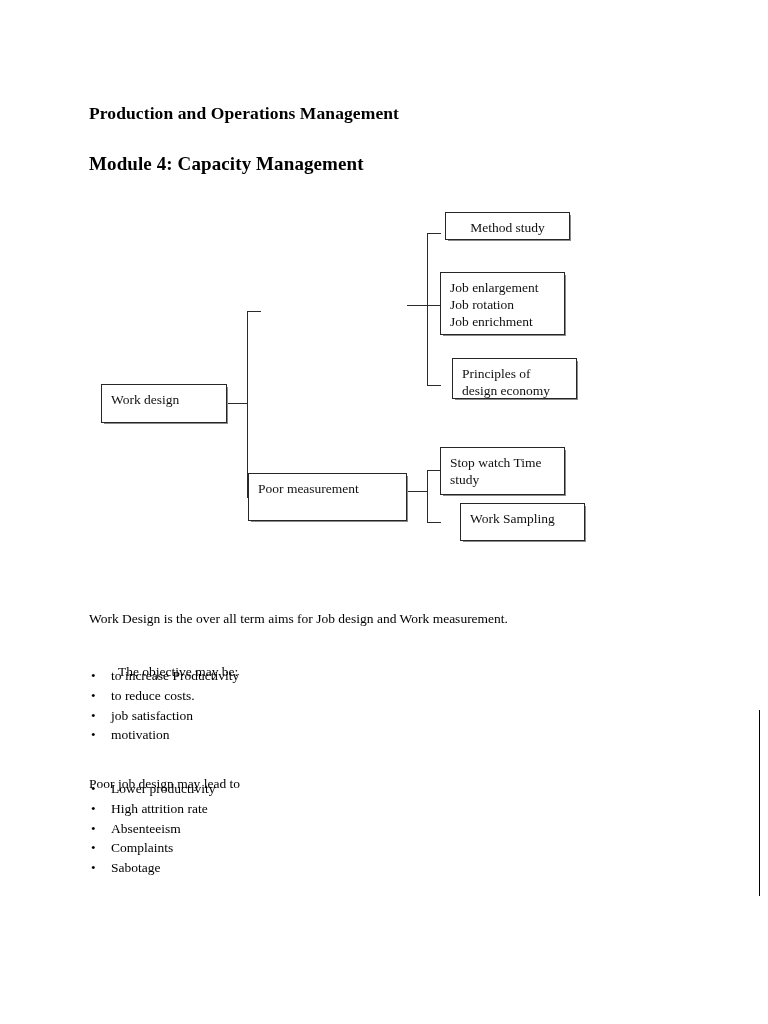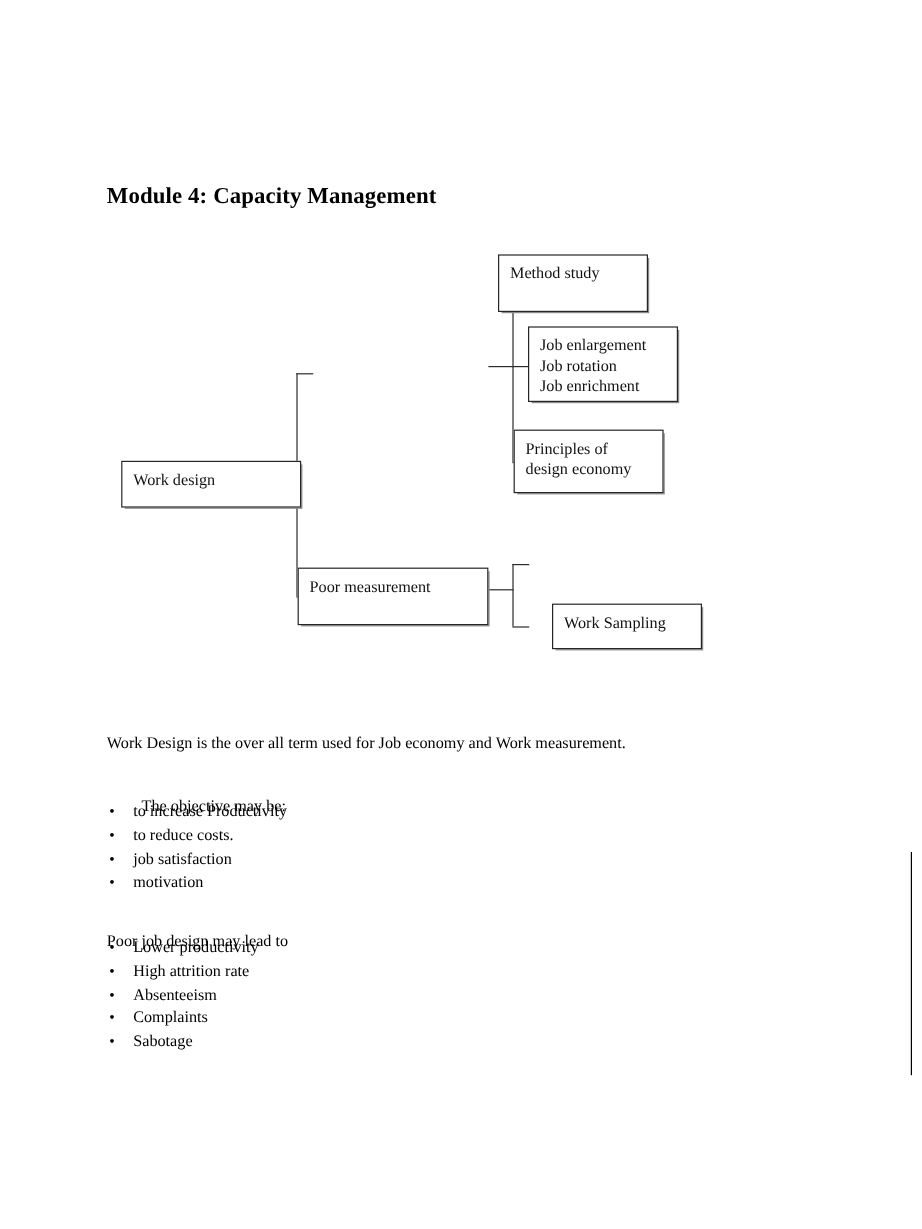--- a/index.html
+++ b/index.html
@@ -109,72 +109,77 @@
     width: 1px;
     height: 186px;
     background: #000000;
   }
 </style>
 </head>
 <body>
 
 <div class="page">
 
+  <h1 class="doc-title">Production and Operations Management</h1>
   <h2 class="doc-subtitle">Module 4: Capacity Management</h2>
 
   <div class="diagram">
 
     <div class="conn h" style="left:227px; top:403px; width:21px;"></div>
     <div class="conn v" style="left:247px; top:311px; height:186px;"></div>
     <div class="conn h" style="left:247px; top:311px; width:14px;"></div>
     <div class="conn h" style="left:247px; top:497px; width:14px;"></div>
 
     <div class="conn h" style="left:407px; top:305px; width:21px;"></div>
     <div class="conn v" style="left:427px; top:233px; height:152px;"></div>
     <div class="conn h" style="left:427px; top:233px; width:14px;"></div>
     <div class="conn h" style="left:427px; top:305px; width:14px;"></div>
     <div class="conn h" style="left:427px; top:385px; width:14px;"></div>
 
     <div class="conn h" style="left:407px; top:491px; width:21px;"></div>
     <div class="conn v" style="left:427px; top:470px; height:52px;"></div>
     <div class="conn h" style="left:427px; top:470px; width:14px;"></div>
     <div class="conn h" style="left:427px; top:522px; width:14px;"></div>
 
-    <div class="node" style="left:101px; top:384px; width:150px; height:39px;">
+    <div class="node" style="left:101px; top:384px; width:126px; height:39px;">
       <span class="line">Work design</span>
     </div>
 
 
     <div class="node" style="left:248px; top:473px; width:159px; height:48px;">
       <span class="line">Poor measurement</span>
     </div>
 
-    <div class="node" style="left:415px; top:212px; width:125px; height:48px;">
+    <div class="node" style="left:445px; top:212px; width:125px; height:28px;text-align:center;">
       <span class="line">Method study</span>
     </div>
 
     <div class="node" style="left:440px; top:272px; width:125px; height:63px;">
       <span class="line">Job enlargement</span>
       <span class="line">Job rotation</span>
       <span class="line">Job enrichment</span>
     </div>
 
-    <div class="node" style="left:428px; top:358px; width:125px; height:53px;">
+    <div class="node" style="left:452px; top:358px; width:125px; height:41px;">
       <span class="line">Principles of</span>
       <span class="line">design economy</span>
     </div>
 
+    <div class="node" style="left:440px; top:447px; width:125px; height:48px;">
+      <span class="line">Stop watch Time</span>
+      <span class="line">study</span>
+    </div>
 
     <div class="node" style="left:440px; top:503px; width:125px; height:38px;margin-left:20px;">
       <span class="line">Work Sampling</span>
     </div>
 
   </div>
 
-  <p class="para" style="left:89px; top:595px;">Work Design is the over all term used for Job economy and Work measurement.</p>
+  <p class="para" style="left:89px; top:595px;">Work Design is the over all term aims for Job design and Work measurement.</p>
 
   <p class="para" style="left:89px; top:648px;margin-left:29px;">The objective may be:</p>
 
   <ul class="bullet-list" style="left:89px; top:666px;">
     <li>
       <span class="dot">•</span>
       <span>to increase Productivity</span>
     </li>
     <li>
       <span class="dot">•</span>

